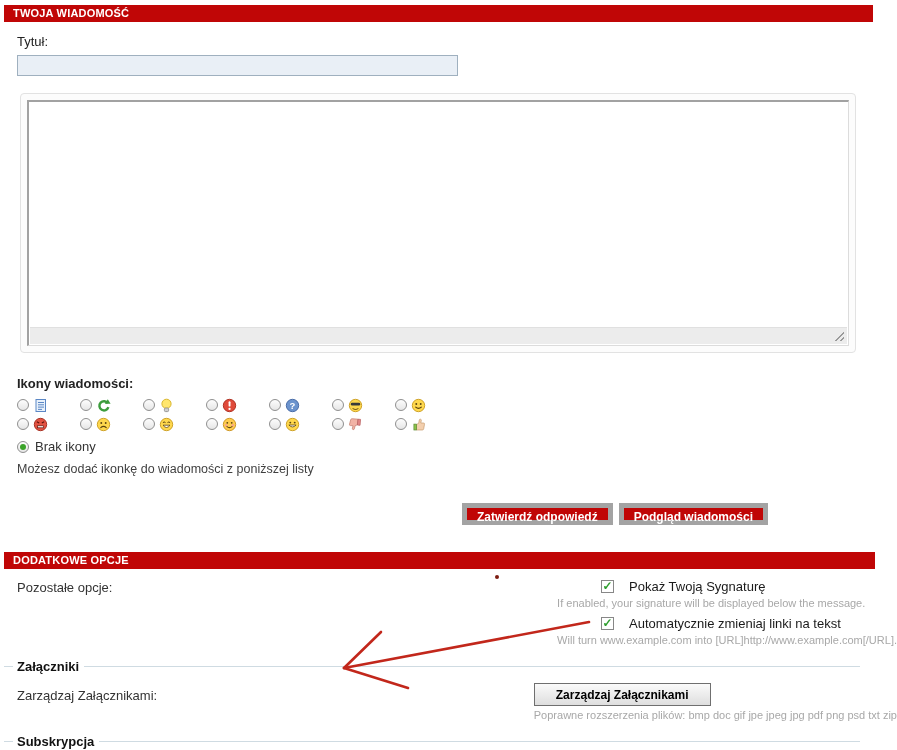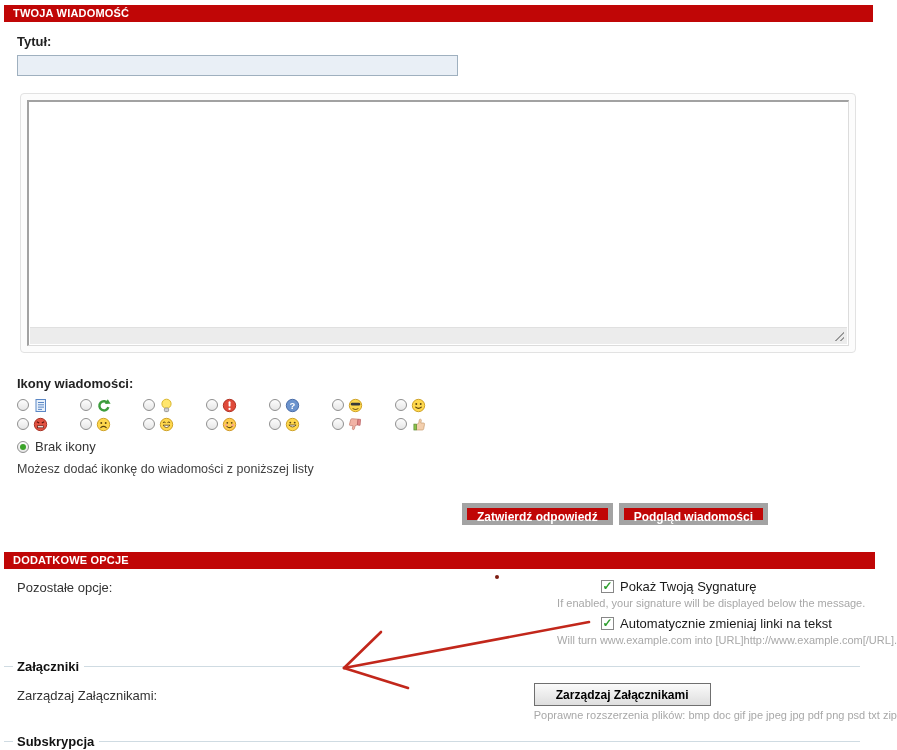--- a/index.html
+++ b/index.html
@@ -11,21 +11,21 @@
   .redbar {
     margin-left:4px; height:17px; background:#c00606; color:#fff;
     font-size:11px; font-weight:bold; line-height:17px; padding-left:9px;
     letter-spacing:.2px;
   }
   #bar-top { margin-top:5px; width:869px; }
   #bar-opts { width:871px; }
 
   .indent { margin-left:17px; }
 
-  #title-label { margin-top:12px; font-size:13px; font-weight:bold; color:#222; }
+  #title-label { margin-top:12px; font-size:13px; font-weight:normal; color:#222; }
   #title-input {
     display:block; margin:6px 0 0 17px; width:441px; height:21px;
     background:#e9eff6; border:1px solid #9fb0bf; font-size:13px; padding:2px 4px;
     font-family:"Liberation Sans",sans-serif;
   }
 
   #msg-wrap {
     margin:17px 0 0 20px; width:836px; height:260px;
     border:1px solid #e2e2e2; border-radius:4px; background:#fcfcfc; padding:6px;
   }
@@ -73,21 +73,21 @@
   .redbtn {
     background:#c00606; color:#fff; border:5px solid #a3a3a3;
     font-family:"Liberation Sans",sans-serif; font-size:12px; font-weight:bold;
     height:22px; padding:2px 10px; cursor:pointer;
   }
 
   #bar-opts { margin-top:27px; }
 
   .optrow { display:flex; margin-top:10px;justify-content:space-between; }
   .optrow .rowlabel { width:188px; flex:none; font-size:13px; color:#333; padding-top:1px; }
-  .cbline { display:flex; align-items:center; gap:6px;padding-left:44px; }
+  .cbline { display:flex; align-items:center; gap:15px;padding-left:44px; }
   .cb {
     width:13px; height:13px; border:1px solid #878787; background:#fff; flex:none;
     display:flex; align-items:center; justify-content:center;
   }
   .cb::after { content:"✓"; color:#2f9e2f; font-size:12px; font-weight:bold; line-height:1; margin-top:-1px; }
   .cblabel { font-size:13px; color:#1a1a1a; }
   .hint { font-size:11px; color:#a8a8a8; margin:3px 0 0 0; }
   .optgap { height:7px; }
 
   .fieldset-head {

